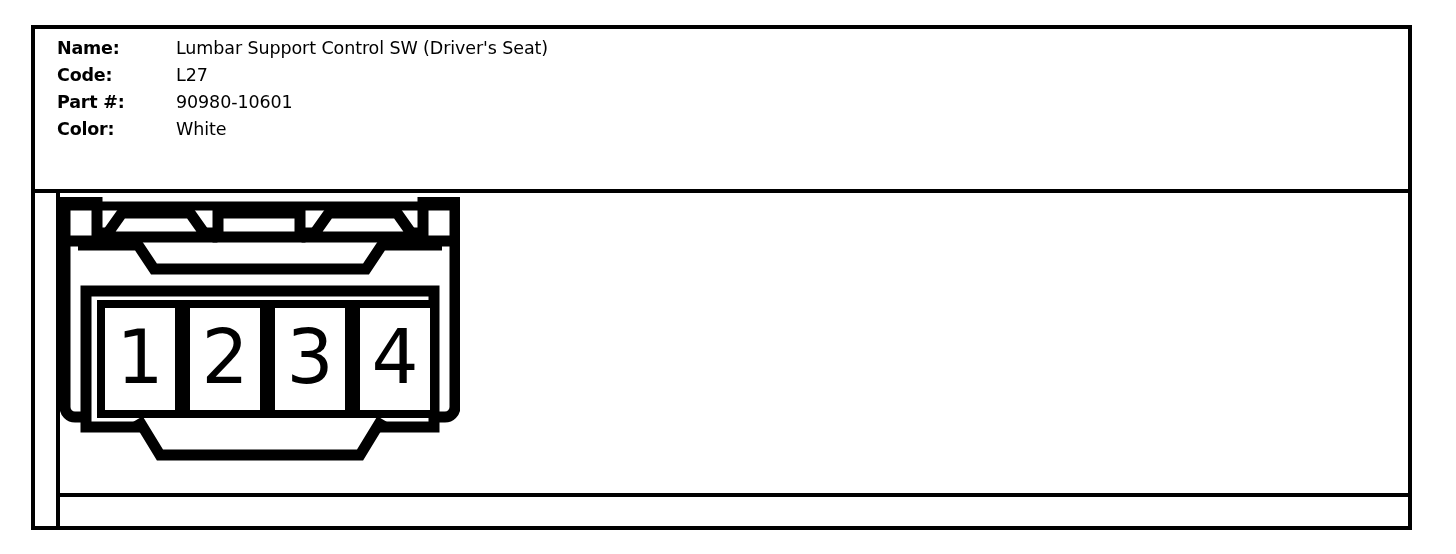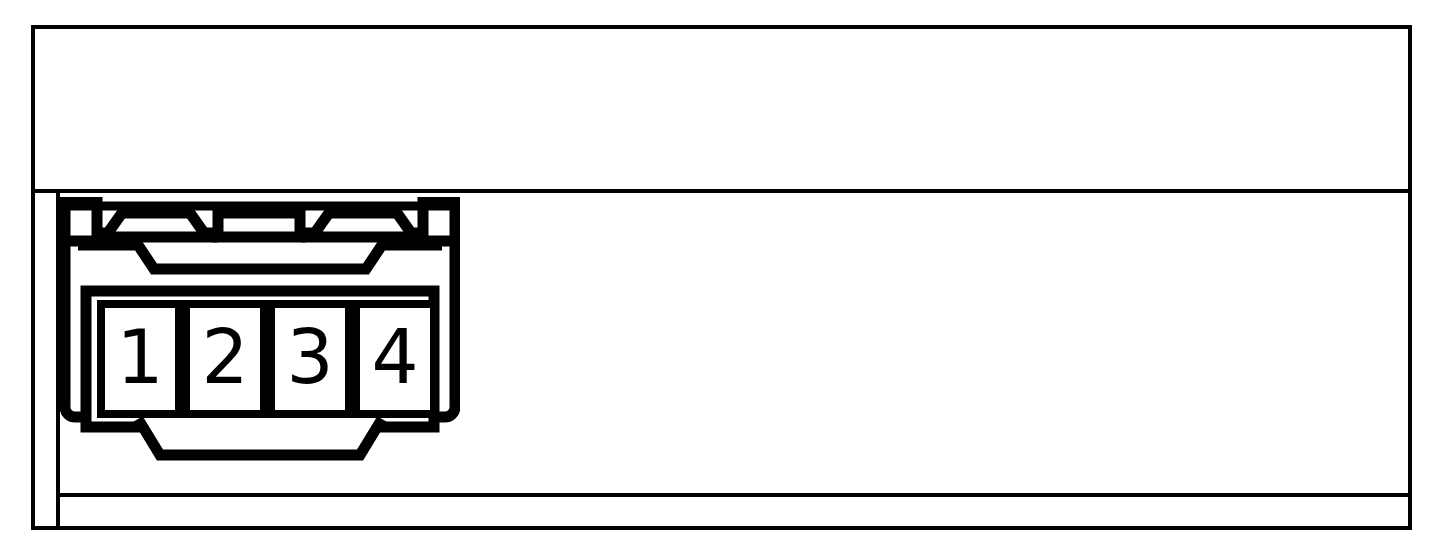--- a/index.html
+++ b/index.html
@@ -105,20 +105,43 @@
     fill: #000;
     text-anchor: middle;
     dominant-baseline: middle;
   }
 </style>
 </head>
 <body>
 
 <div id="card">
 
+  <div id="spec-block">
+
+    <div class="spec-row">
+      <div class="spec-label">Name:</div>
+      <div class="spec-value">Lumbar Support Control SW (Driver's Seat)</div>
+    </div>
+
+    <div class="spec-row">
+      <div class="spec-label">Code:</div>
+      <div class="spec-value">L27</div>
+    </div>
+
+    <div class="spec-row">
+      <div class="spec-label">Part #:</div>
+      <div class="spec-value">90980-10601</div>
+    </div>
+
+    <div class="spec-row">
+      <div class="spec-label">Color:</div>
+      <div class="spec-value">White</div>
+    </div>
+
+  </div>
 
   <div id="header-divider"></div>
   <div id="left-rail"></div>
   <div id="lower-divider"></div>
 
   <div id="connector-wrap">
     <svg id="connector-svg" viewBox="0 0 400 296">
 
       <rect x="5" y="36" width="390" height="184" rx="10" ry="10" fill="#ffffff" stroke="#000000" stroke-width="11"></rect>
 

